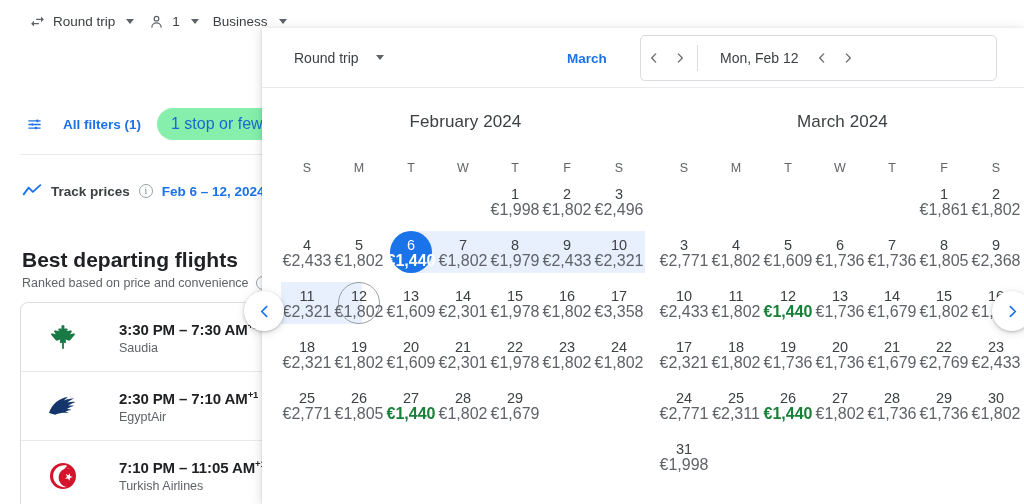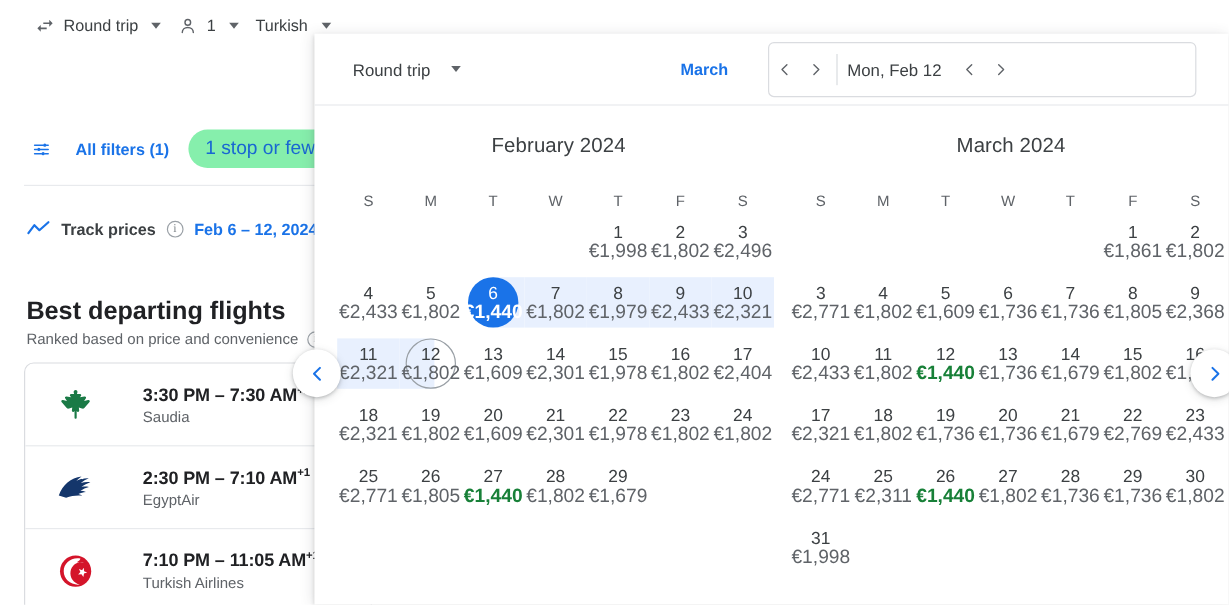--- a/index.html
+++ b/index.html
@@ -229,21 +229,21 @@
         <span>
           <svg class="icon-svg" width="17" height="17" viewBox="0 0 24 24" fill="none" stroke="#5f6368" stroke-width="1.7">
             <circle cx="12" cy="8" r="3.3"></circle>
             <path d="M5.5 20c0-3.6 2.9-6 6.5-6s6.5 2.4 6.5 6" stroke-linecap="round"></path>
           </svg>
         </span>
         <span class="lbl">1</span>
         <span class="caret"></span>
       </div>
       <div class="ctrl">
-        <span class="lbl">Turkish</span>
+        <span class="lbl">Business</span>
         <span class="caret"></span>
       </div>
     </div>
 
 
     <div class="filter-row">
       <div class="allfilters">
         <span>
           <svg class="icon-svg" width="17" height="17" viewBox="0 0 24 24" fill="none" stroke="#1a73e8" stroke-width="1.8" stroke-linecap="round">
             <path d="M4 7h10M18 7h2M4 12h3M11 12h9M4 17h8M16 17h4"></path>
@@ -335,21 +335,21 @@
           <svg class="nav-chev" width="14" height="14" viewBox="0 0 24 24" fill="none" stroke="#5f6368" stroke-width="2" stroke-linecap="round" stroke-linejoin="round">
               <path d="M15 5l-7 7 7 7"></path>
             </svg>
         </div>
         <div class="navbtn">
           <svg class="nav-chev" width="14" height="14" viewBox="0 0 24 24" fill="none" stroke="#5f6368" stroke-width="2" stroke-linecap="round" stroke-linejoin="round">
               <path d="M9 5l7 7-7 7"></path>
             </svg>
         </div>
         <div class="vdiv"></div>
-        <div class="date-seg" style="margin-left:4px;">
+        <div class="date-seg" style="margin-left:18px;">
           <span class="date-txt">Mon, Feb 12</span>
         </div>
         <div class="navbtn" style="margin-left:10px;">
           <svg class="nav-chev" width="14" height="14" viewBox="0 0 24 24" fill="none" stroke="#5f6368" stroke-width="2" stroke-linecap="round" stroke-linejoin="round">
               <path d="M15 5l-7 7 7 7"></path>
             </svg>
         </div>
         <div class="navbtn">
           <svg class="nav-chev" width="14" height="14" viewBox="0 0 24 24" fill="none" stroke="#5f6368" stroke-width="2" stroke-linecap="round" stroke-linejoin="round">
               <path d="M9 5l7 7-7 7"></path>
@@ -502,21 +502,21 @@
             </div>
             <div class="dcell">
               <div class="day">
                 <div class="num">16</div>
                 <div class="price">€1,802</div>
               </div>
             </div>
             <div class="dcell">
               <div class="day">
                 <div class="num">17</div>
-                <div class="price">€2,404</div>
+                <div class="price">€3,358</div>
               </div>
             </div>
           </div>
           <div class="wk-row">
             <div class="dcell">
               <div class="day">
                 <div class="num">18</div>
                 <div class="price">€2,321</div>
               </div>
             </div>

